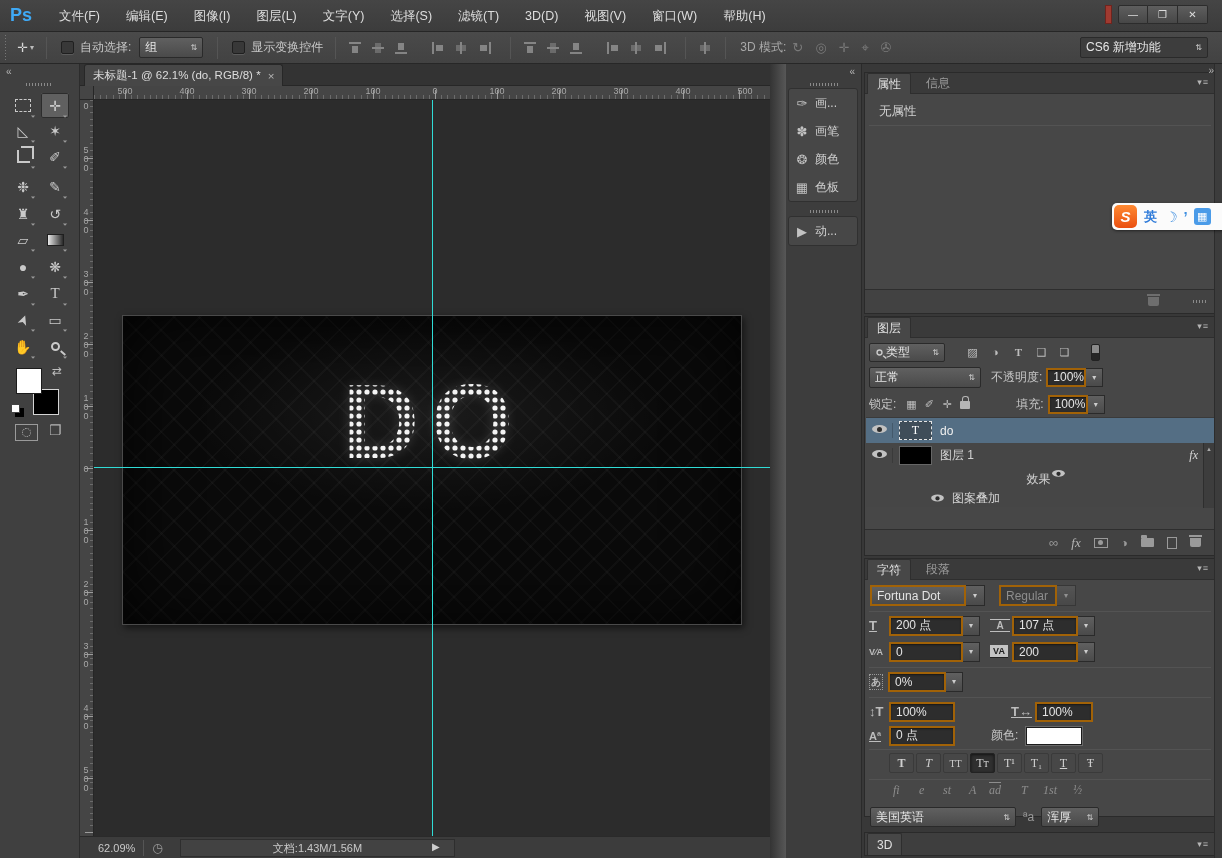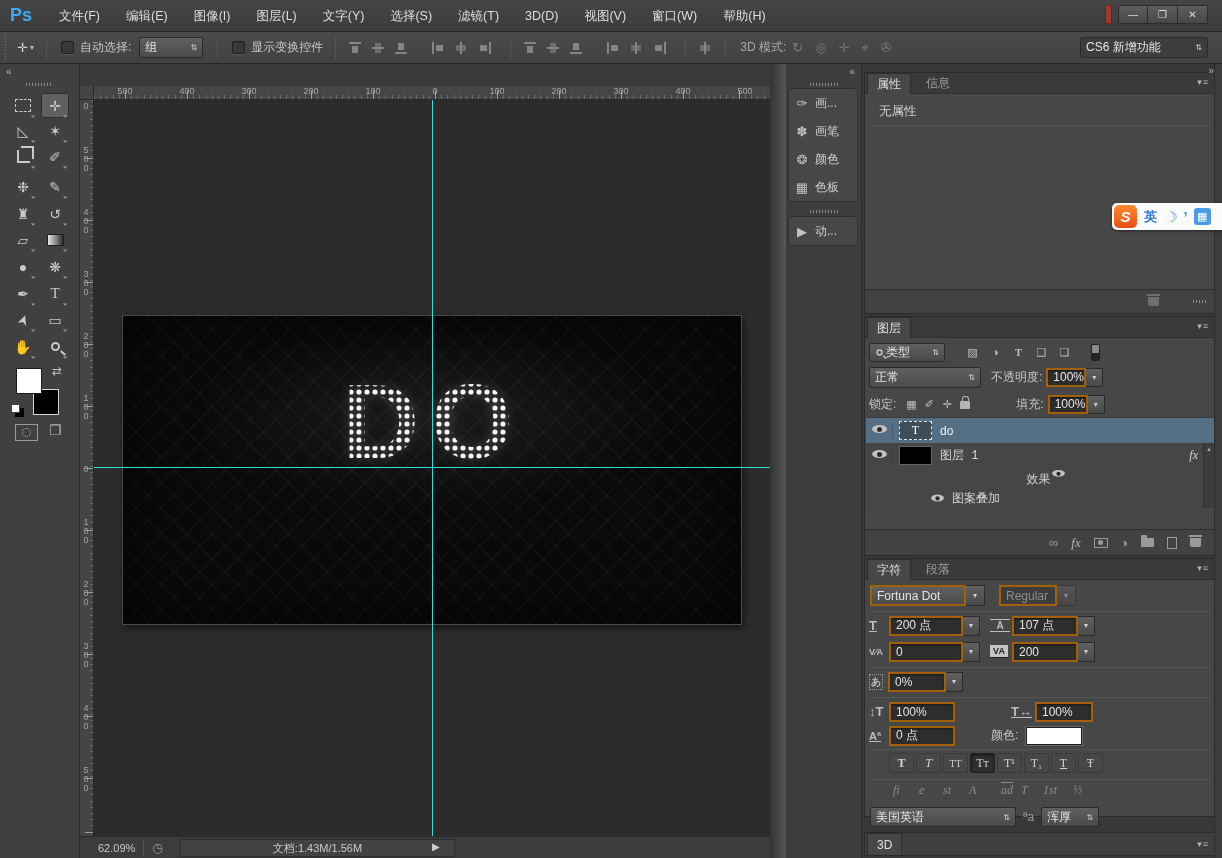--- a/index.html
+++ b/index.html
@@ -287,20 +287,26 @@
     <span class="swatch" style="left:16px;top:304px;background:#ffffff;z-index:2;"></span>
     <span class="abs" style="left:52px;top:300px;color:#bdbdbd;font-size:12px;">⇄</span>
     <span class="swatch" style="left:33px;top:325px;background:#000000;border-color:#d5d5d5;"></span>
     <span class="abs" style="left:11px;top:340px;width:9px;height:9px;background:#fff;border:1px solid #444;box-shadow:4px 4px 0 #000;"></span>
     <span class="abs" style="left:15px;top:360px;width:23px;height:17px;border:1px solid #9a9a9a;display:flex;align-items:center;justify-content:center;">
         <i style="width:9px;height:9px;border:1px dotted #b5b5b5;border-radius:50%;"></i>
       </span>
     <span class="abs" style="left:49px;top:358px;color:#b5b5b5;font-size:14px;">❐</span>
   </div>
 
+  <div class="abs tabbar">
+    <span class="doctab">
+      <span>未标题-1 @ 62.1% (do, RGB/8) *</span>
+      <span style="margin-left:7px;color:#b5b5b5;">×</span>
+    </span>
+  </div>
 
   <div class="abs rcorner"></div>
   <div class="abs hruler">
     <span class="hlabel" style="left:31px;">500</span>
     <span class="hlabel" style="left:93px;">400</span>
     <span class="hlabel" style="left:155px;">300</span>
     <span class="hlabel" style="left:217px;">200</span>
     <span class="hlabel" style="left:279px;">100</span>
     <span class="hlabel" style="left:341px;">0</span>
     <span class="hlabel" style="left:403px;">100</span>
@@ -440,21 +446,21 @@
 
       <div class="abs" style="left:1px;top:100px;width:348px;height:90px;background:#464646;border-top:1px solid #3a3a3a;">
         <div class="abs row" style="left:0;top:0;width:100%;height:25px;background:#546e84;">
           <span style="width:27px;text-align:center;border-right:1px solid #44596b;"><i class="eye"></i></span>
           <span style="width:33px;height:19px;margin-left:6px;border:1px dashed #e4e4e4;background:#3f4d59;color:#fff;font-family:'Liberation Serif',serif;font-size:12px;display:flex;align-items:center;justify-content:center;">T</span>
           <span style="margin-left:8px;color:#f0f0f0;">do</span>
         </div>
         <div class="abs row" style="left:0;top:25px;width:338px;height:25px;">
           <span style="width:27px;text-align:center;border-right:1px solid #3a3a3a;"><i class="eye"></i></span>
           <span style="width:33px;height:19px;margin-left:6px;border:1px solid #666;background:#000;"></span>
-          <span style="margin-left:8px;font-family:Liberation Mono, monospace;">图层 1</span>
+          <span style="margin-left:8px;">图层 1</span>
           <span style="position:absolute;right:6px;font-style:italic;font-family:'Liberation Serif',serif;color:#d8d8d8;">fx</span>
         </div>
         <div class="abs row" style="left:0;top:50px;width:338px;height:20px;flex-direction:column;">
           <i class="eye" style="margin-left:46px;transform:scale(.85);"></i>
           <span style="margin-left:7px;">效果</span>
         </div>
         <div class="abs row" style="left:0;top:70px;width:338px;height:20px;">
           <i class="eye" style="margin-left:64px;transform:scale(.85);"></i>
           <span style="margin-left:7px;">图案叠加</span>
         </div>
@@ -532,21 +538,21 @@
         <span class="stylebtn" style="left:135px;">T₁</span>
         <span class="stylebtn" style="left:162px;text-decoration:underline;">T</span>
         <span class="stylebtn" style="left:189px;">Ŧ</span>
       </div>
       <div class="hline" style="top:220px;"></div>
       <div class="abs" style="left:28px;top:224px;height:18px;width:300px;">
         <span class="otbtn" style="left:0;">fi</span>
         <span class="otbtn" style="left:26px;">e</span>
         <span class="otbtn" style="left:50px;">st</span>
         <span class="otbtn" style="left:76px;">A</span>
-        <span class="otbtn" style="left:108px;text-decoration:overline;font-style:italic;">ad</span>
+        <span class="otbtn" style="left:96px;text-decoration:overline;font-style:italic;">ad</span>
         <span class="otbtn" style="left:128px;">T</span>
         <span class="otbtn" style="left:150px;">1st</span>
         <span class="otbtn" style="left:180px;">½</span>
       </div>
       <div class="abs row" style="left:5px;top:248px;height:20px;">
         <span class="combo" style="width:146px;height:20px;">
           <span>美国英语</span>
             <span class="updn">⇅</span>
         </span>
         <span style="margin:0 7px;color:#9a9a9a;font-size:12px;">ªa</span>

